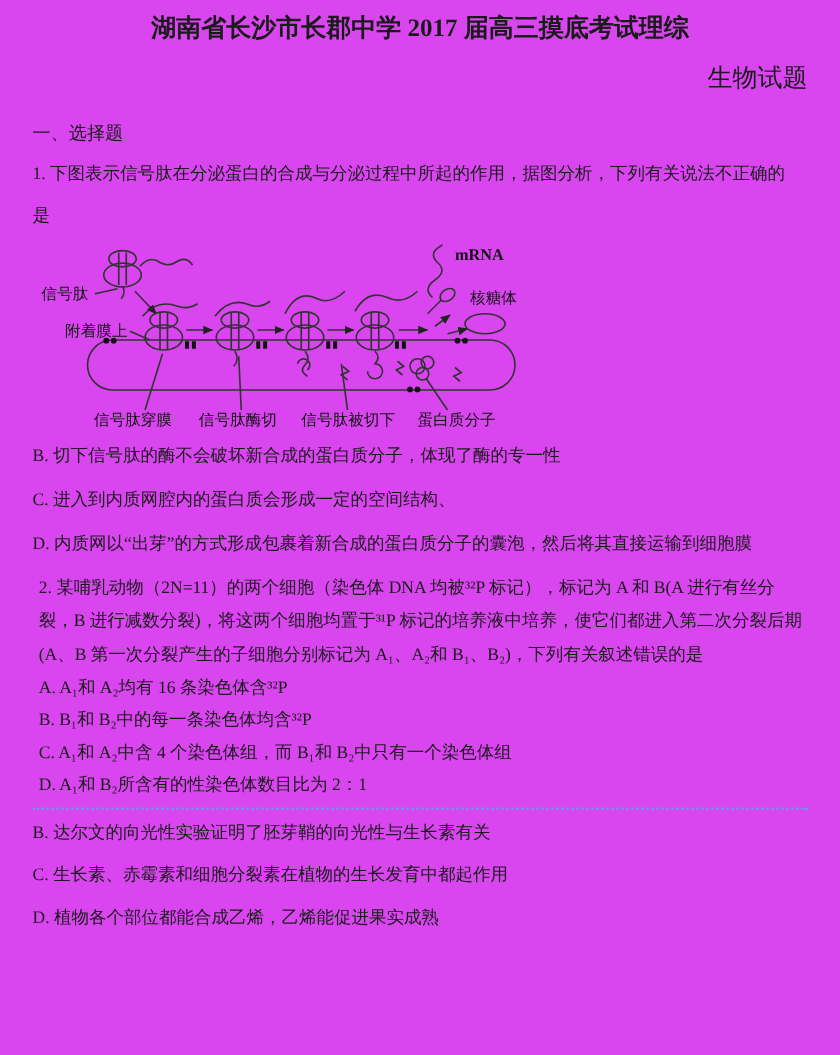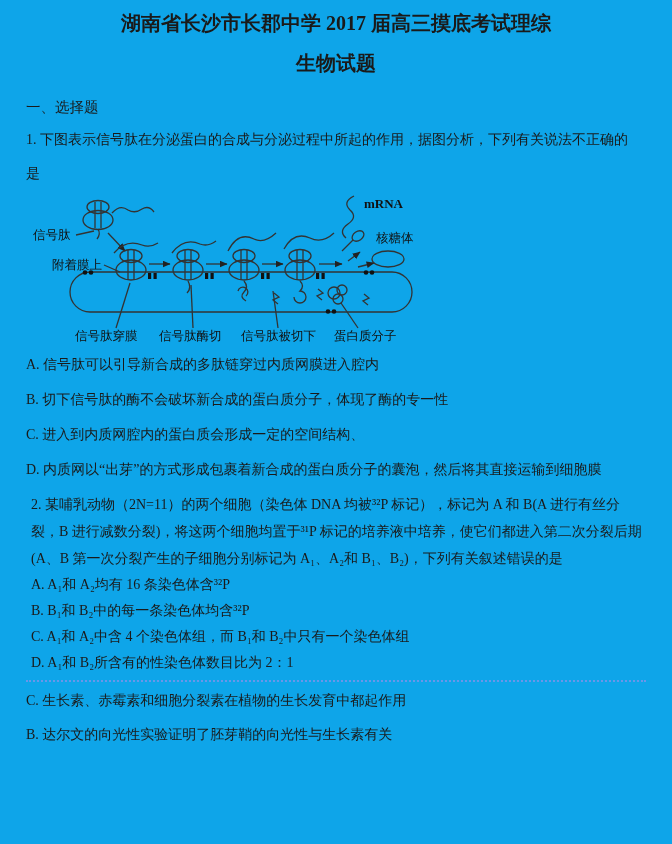--- a/index.html
+++ b/index.html
@@ -1,22 +1,22 @@
 <!DOCTYPE html>
 <html><head>
 <meta charset="utf-8">
 <style>
   html,body{margin:0;padding:0;background:#ffffff;}
   .page{
     width:672px;height:844px;box-sizing:border-box;overflow:hidden;
-    padding:6px 26px 0 26px;background:#0ea5e9;color:#1a1a1a;
+    padding:6px 26px 0 26px;background:#d946ef;color:#1a1a1a;
     font-family:"Liberation Serif","DejaVu Serif",serif;
   }
   .title{font-size:20px;font-weight:700;text-align:center;line-height:30px;margin:2px 0 0;}
-  .subtitle{font-size:20px;font-weight:700;text-align:center;line-height:30px;margin:10px 0 0;}
+  .subtitle{font-size:20px;font-weight:400;text-align:right;line-height:30px;margin:10px 0 0;}
   .section{font-size:14.5px;line-height:20px;margin:19px 0 0;}
   .stem{font-size:14px;margin:0;}
   .stem-q1{line-height:34px;margin-top:6px;padding-right:16px;}
   .figure{margin:2px 0 0 2px;}
   .opts p{font-size:14px;margin:0;}
   .opts-wide p{line-height:35px;}
   .q2{margin-top:4px;padding-left:5px;}
   .stem-q2{line-height:27px;}
   .opts-q2 p{line-height:26px;}
   .separator{height:0;border-top:2px dotted #6a96ea;margin:4px 0 2px 0;}
@@ -143,36 +143,36 @@
       <text x="336" y="15" class="lat">mRNA</text>
       <text x="348" y="49">核糖体</text>
       <text x="47" y="147">信号肽穿膜</text>
       <text x="131" y="147">信号肽酶切</text>
       <text x="213" y="147">信号肽被切下</text>
       <text x="306" y="147">蛋白质分子</text>
     </svg>
   </div>
 
   <div class="opts opts-wide">
-    <p>A. 信号肽可以引导新合成的多肽链穿过内质网膜进入腔内</p>
     <p>B. 切下信号肽的酶不会破坏新合成的蛋白质分子，体现了酶的专一性</p>
     <p>C. 进入到内质网腔内的蛋白质会形成一定的空间结构、</p>
     <p>D. 内质网以“出芽”的方式形成包裹着新合成的蛋白质分子的囊泡，然后将其直接运输到细胞膜</p>
   </div>
 
   <div class="q2">
     <p class="stem stem-q2">2. 某哺乳动物（2N=11）的两个细胞（染色体 DNA 均被³²P 标记），标记为 A 和 B(A 进行有丝分裂，B 进行减数分裂)，将这两个细胞均置于³¹P 标记的培养液中培养，使它们都进入第二次分裂后期(A、B 第一次分裂产生的子细胞分别标记为 A₁、A₂和 B₁、B₂)，下列有关叙述错误的是</p>
     <div class="opts opts-q2">
       <p>A. A₁和 A₂均有 16 条染色体含³²P</p>
       <p>B. B₁和 B₂中的每一条染色体均含³²P</p>
       <p>C. A₁和 A₂中含 4 个染色体组，而 B₁和 B₂中只有一个染色体组</p>
       <p>D. A₁和 B₂所含有的性染色体数目比为 2：1</p>
     </div>
   </div>
 
   <div class="separator" style="border-top-color:#6a96ea"></div>
 
   <div class="opts opts-q3">
+    <p>B. 达尔文的向光性实验证明了胚芽鞘的向光性与生长素有关</p>
     <p>C. 生长素、赤霉素和细胞分裂素在植物的生长发育中都起作用</p>
-    <p>B. 达尔文的向光性实验证明了胚芽鞘的向光性与生长素有关</p>
+    <p>D. 植物各个部位都能合成乙烯，乙烯能促进果实成熟</p>
   </div>
 
 </div>
 
 </body></html>

